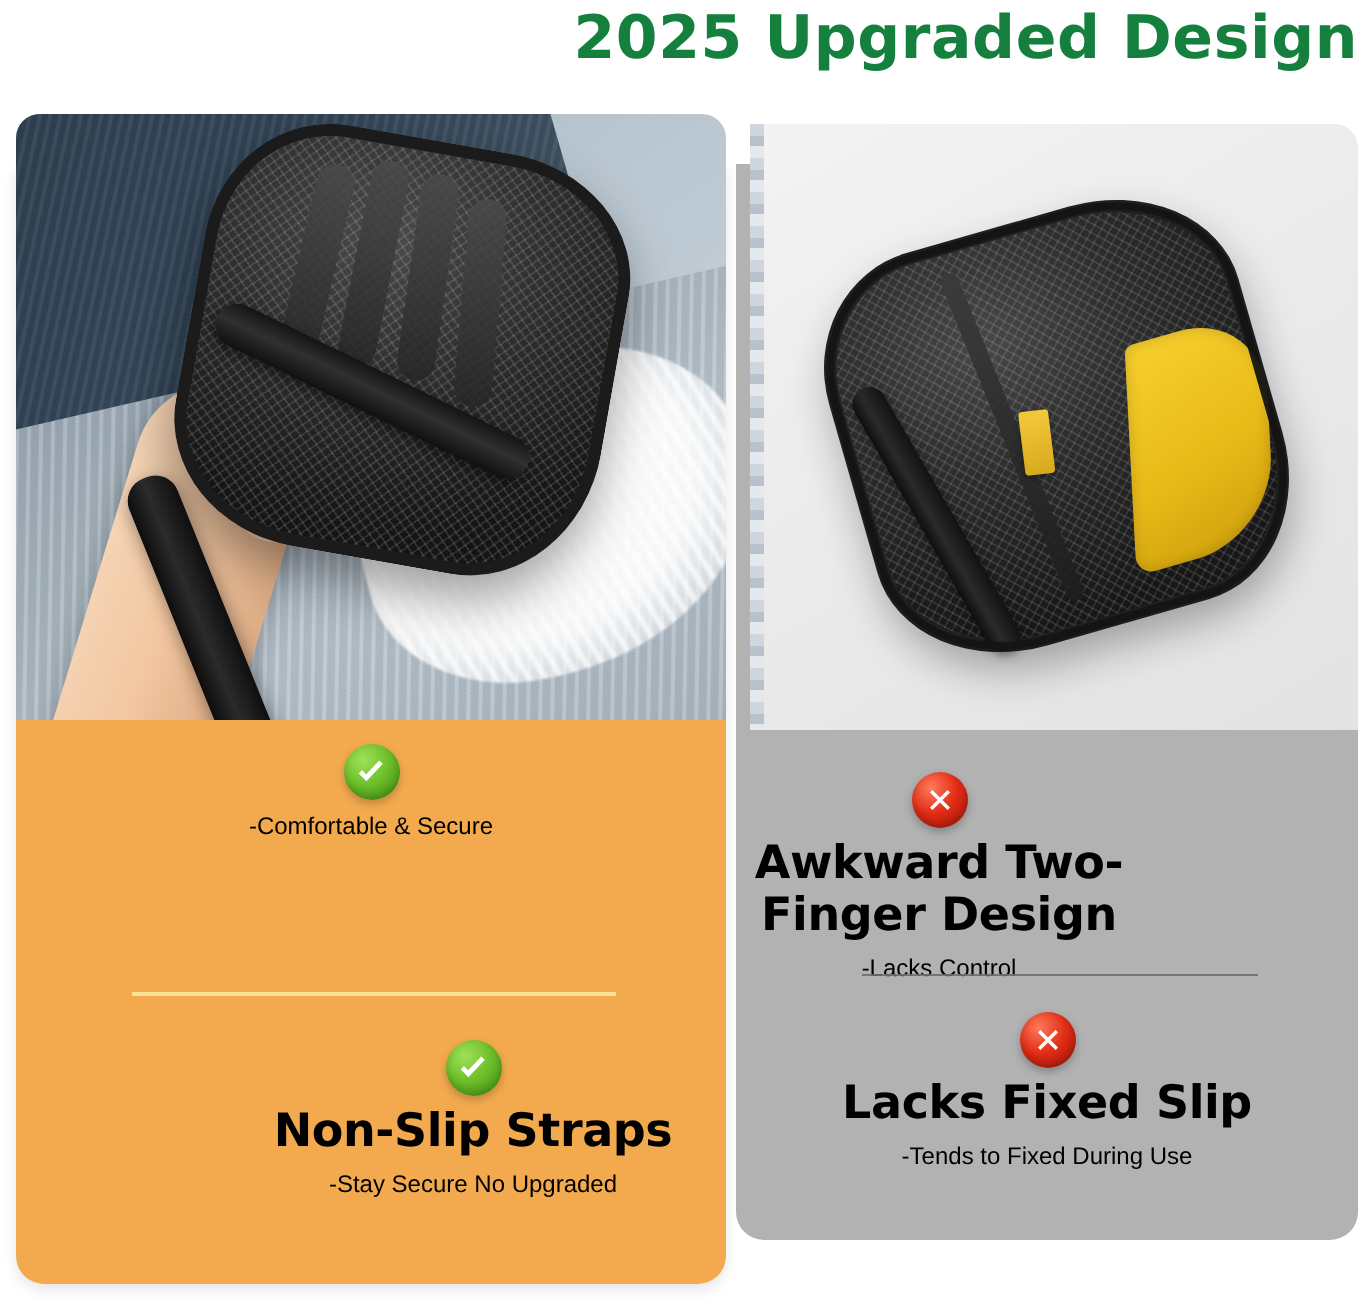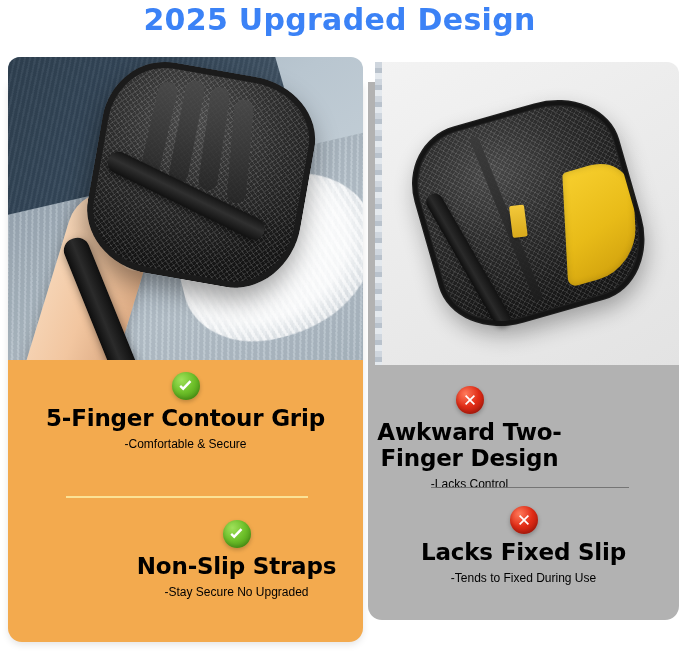--- a/index.html
+++ b/index.html
@@ -13,25 +13,25 @@
   #stage {
     position:relative;
     width:679px; height:655px;
     background:#ffffff;
   }
 
   
   .page-title {
     position:absolute;
     left:0; top:2px; width:679px;
-    text-align:center;
+    text-align:right;
     font-size:30px;
     font-weight:bold;
     letter-spacing:0.3px;
-    color:#3b82f6;
+    color:#15803d;
     font-family:"DejaVu Sans", sans-serif;
   }
 
   
   .con-card {
     position:absolute;
     left:368px; top:82px;
     width:311px; height:538px;
     background:#b2b2b2;
     border-radius:0 14px 14px 14px;
@@ -320,21 +320,20 @@
     </div>
     <div class="strap-b"></div>
   </div>
 
   <div class="feature pro-f1">
     <div class="badge ok">
       <svg width="17" height="17" viewBox="0 0 17 17" aria-hidden="true">
         <path d="M2.4 8.8 L6.2 12.6 L14.4 3.9 L12.6 2.2 L6.1 9.1 L4.0 7.0 Z" fill="#ffffff"></path>
       </svg>
     </div>
-    <div class="feat-title">5-Finger Contour Grip</div>
     <div class="feat-sub">-Comfortable &amp; Secure</div>
   </div>
 
   <div class="divider div-pro"></div>
 
   <div class="feature pro-f2">
     <div class="badge ok">
       <svg width="17" height="17" viewBox="0 0 17 17" aria-hidden="true">
         <path d="M2.4 8.8 L6.2 12.6 L14.4 3.9 L12.6 2.2 L6.1 9.1 L4.0 7.0 Z" fill="#ffffff"></path>
       </svg>

